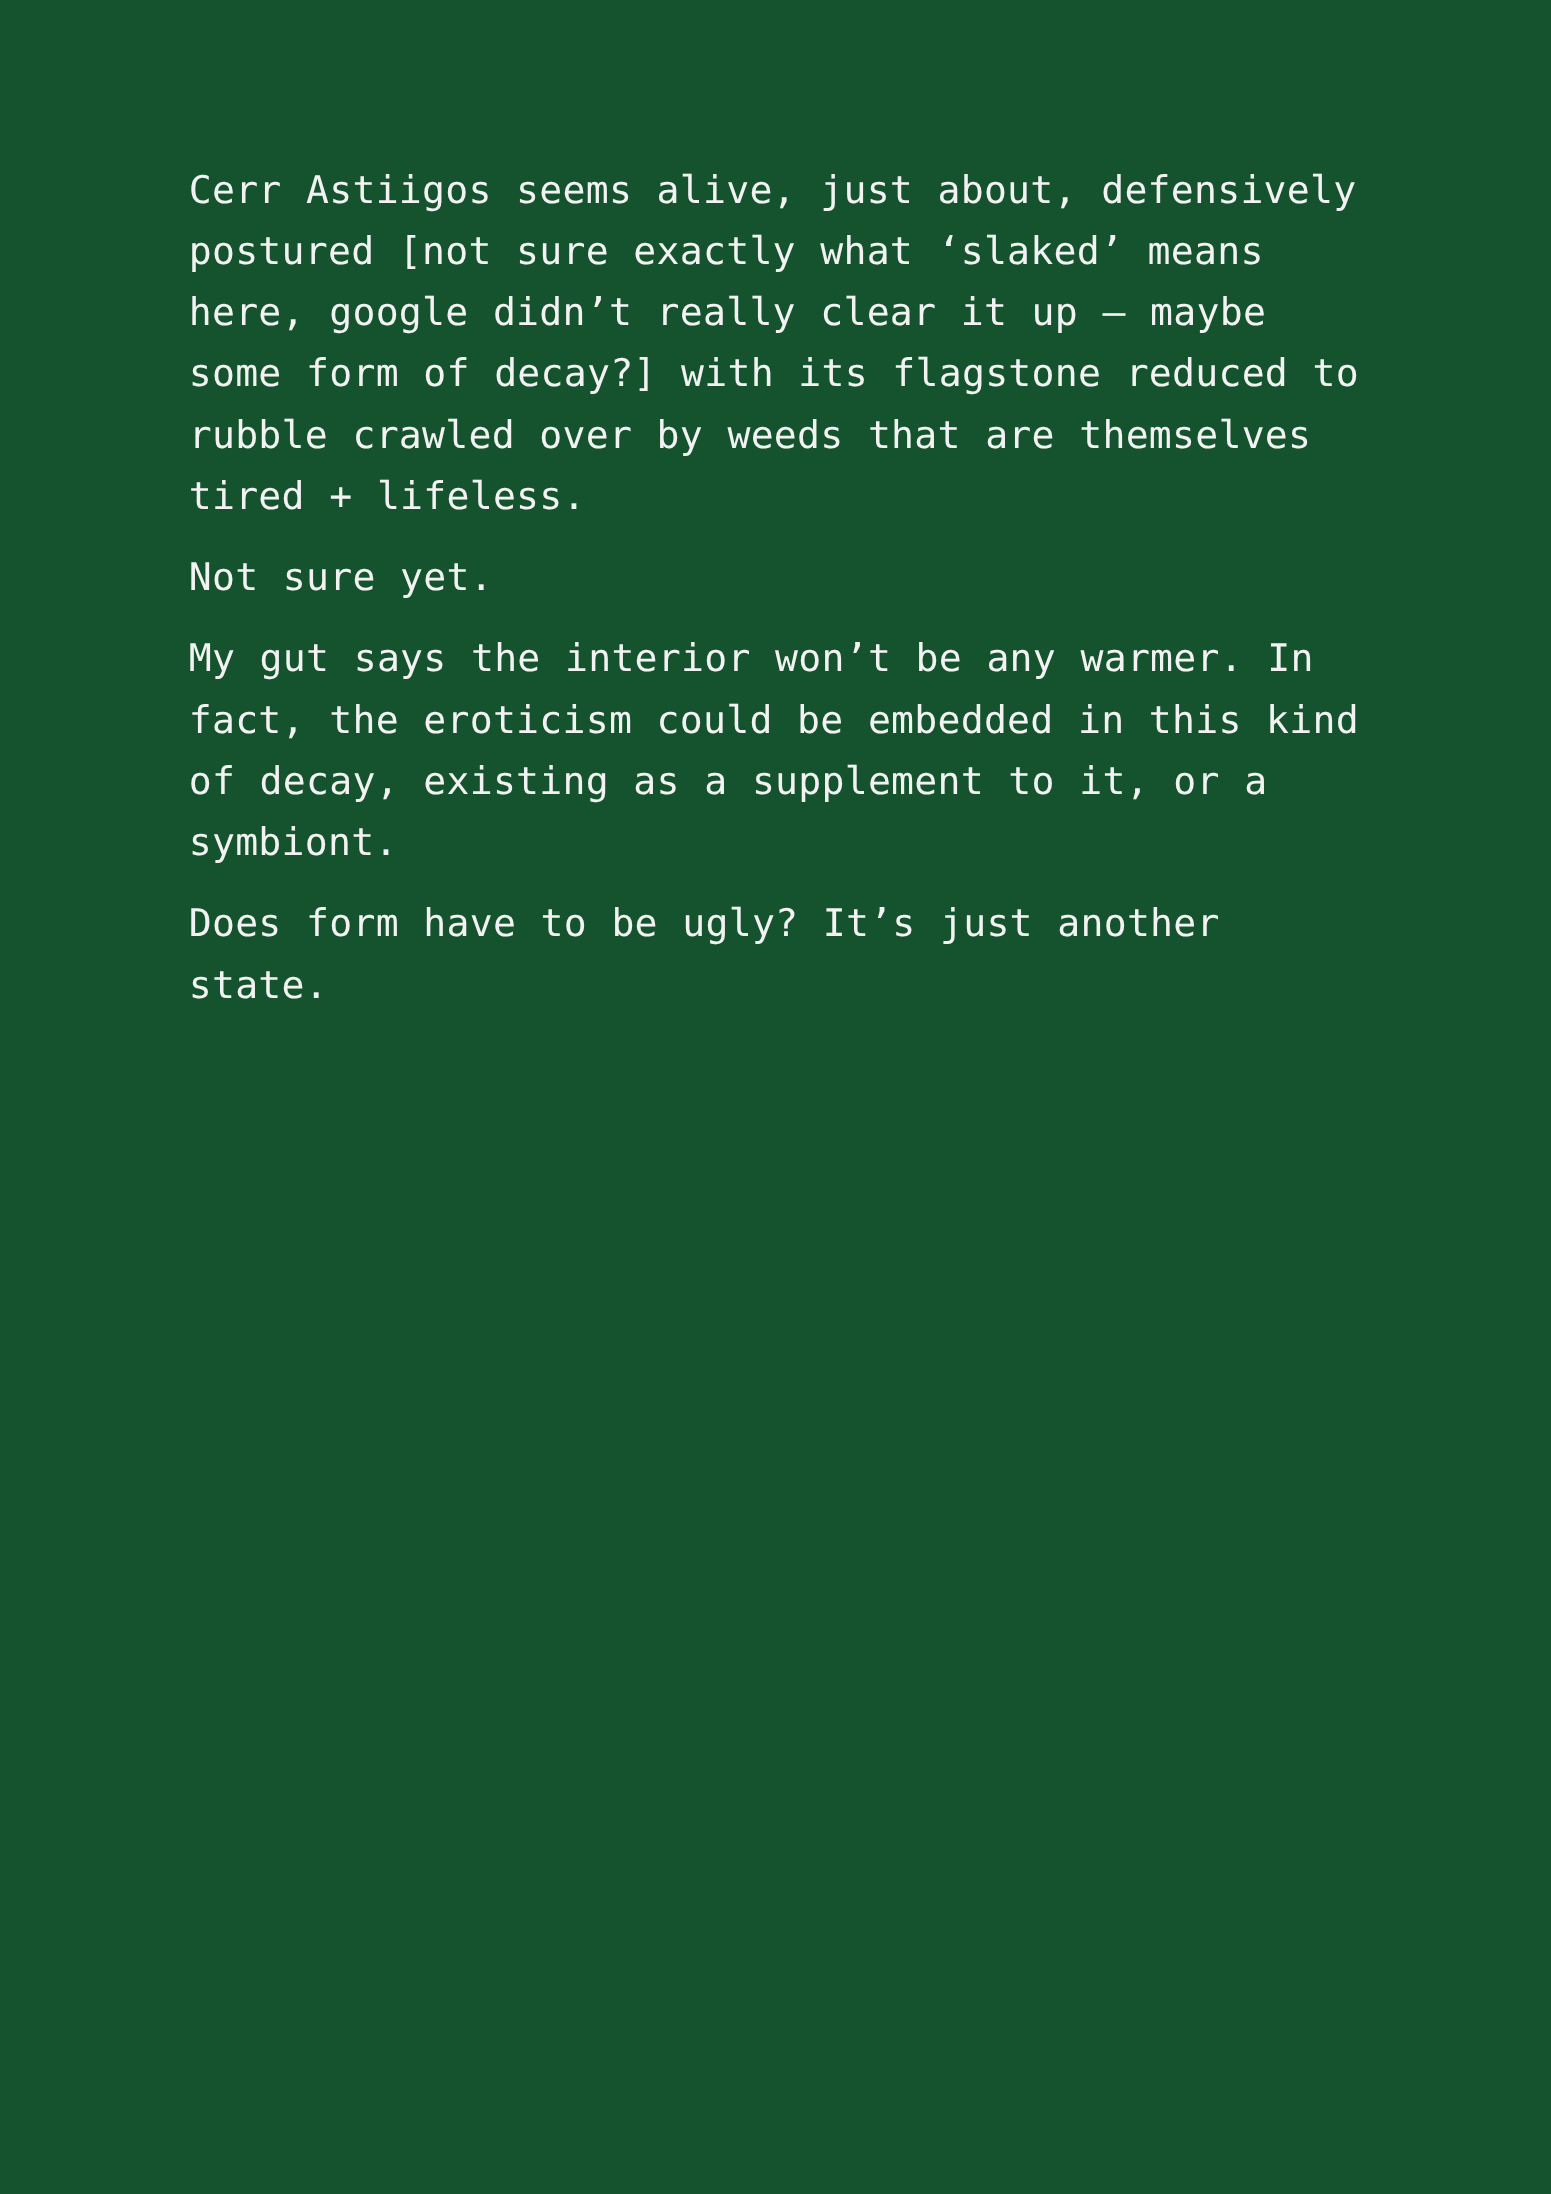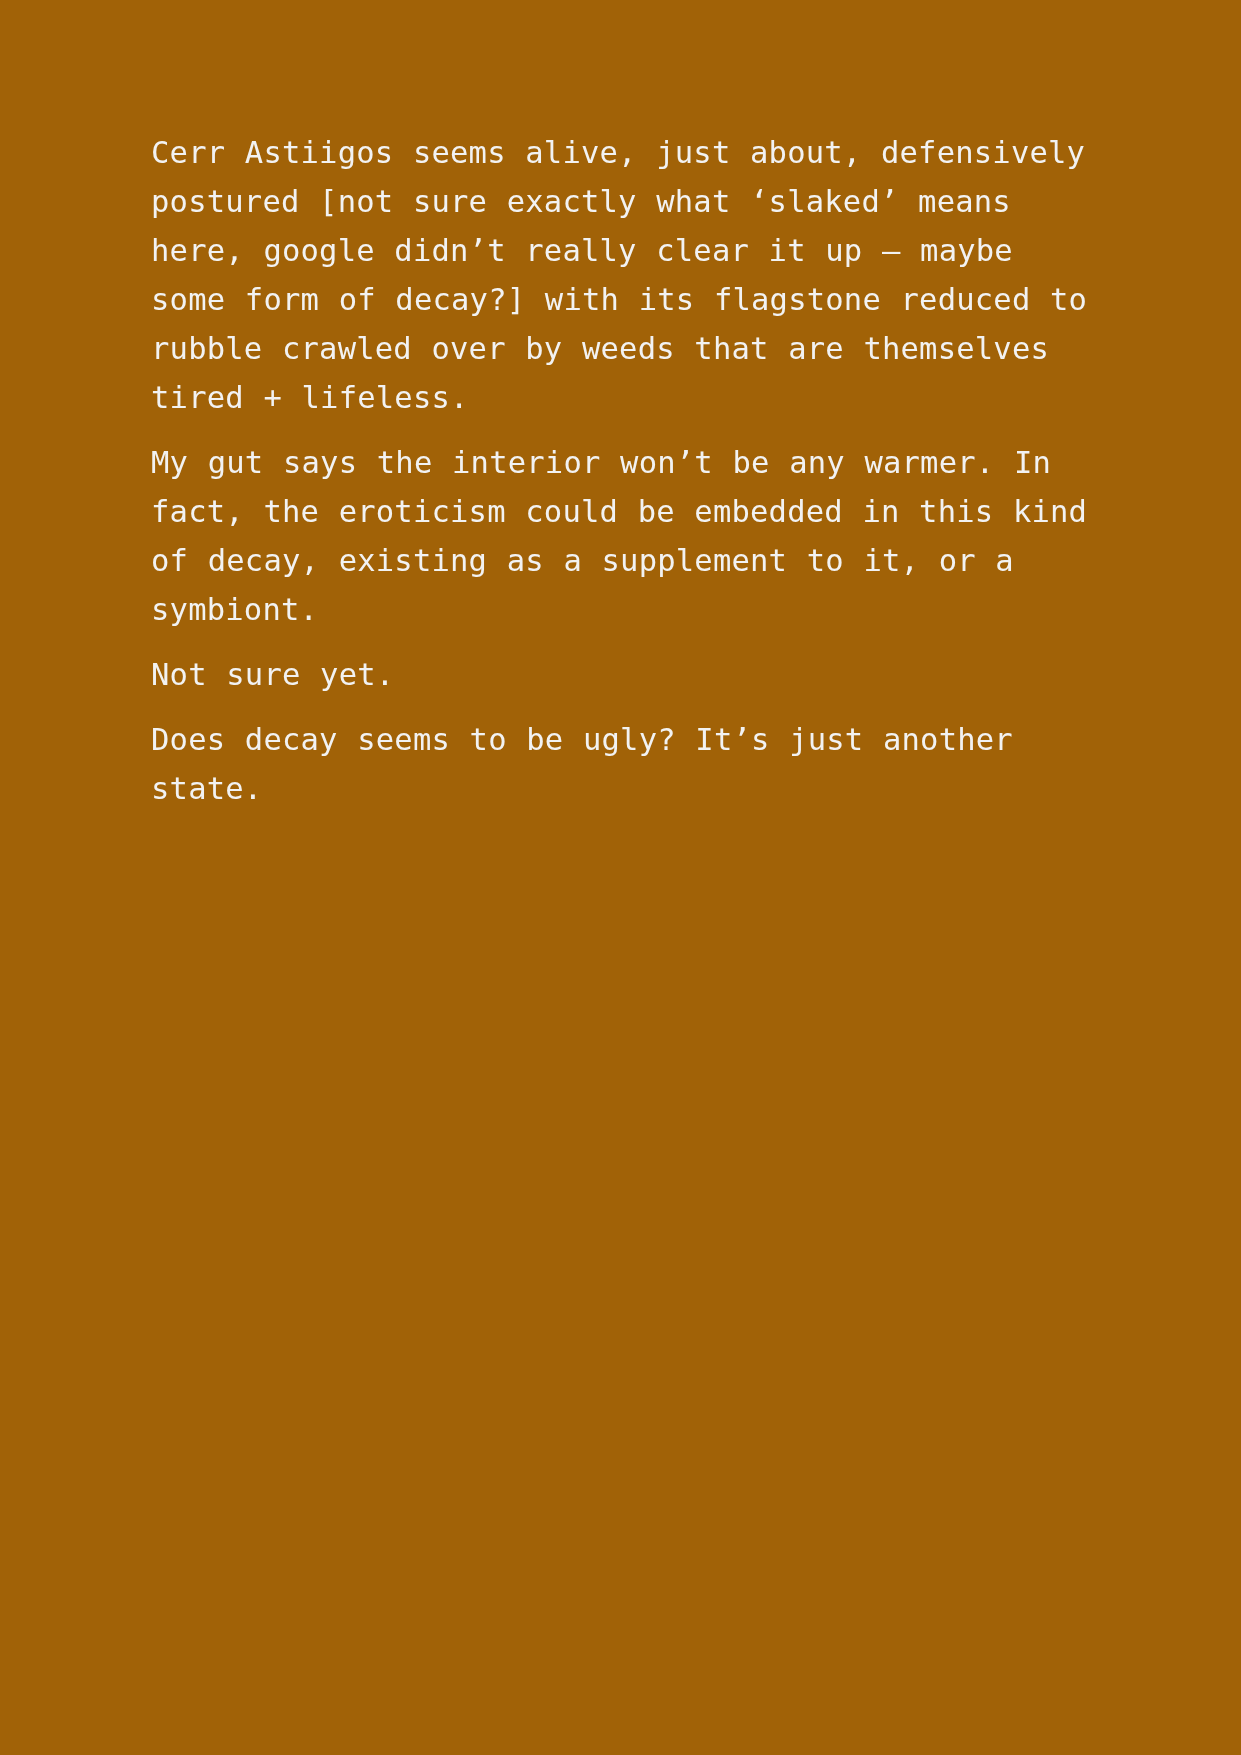--- a/index.html
+++ b/index.html
@@ -10,21 +10,21 @@
   body {
     width: 1241px;
     height: 1755px;
     overflow: hidden;
     font-family: "DejaVu Sans Mono", "Liberation Mono", monospace;
   }
   .page {
     position: relative;
     width: 1241px;
     height: 1755px;
-    background: #a16207;
+    background: #14532d;
     box-sizing: border-box;
     padding: 128px 140px 0 151px;
   }
   .doc-body {
     display: block;
   }
   .para {
     color: #f2f2f2;
     font-size: 30.5px;
     line-height: 49px;
@@ -39,17 +39,17 @@
   .para:last-child {
     margin-bottom: 0;
   }
 </style>
 </head>
 <body>
 
 <div class="page">
   <div class="doc-body">
     <p class="para">Cerr Astiigos seems alive, just about, defensively postured [not sure exactly what ‘slaked’ means here, google didn’t really clear it up – maybe some form of decay?] with its flagstone reduced to rubble crawled over by weeds that are themselves tired + lifeless.</p>
+    <p class="para">Not sure yet.</p>
     <p class="para">My gut says the interior won’t be any warmer. In fact, the eroticism could be embedded in this kind of decay, existing as a supplement to it, or a symbiont.</p>
-    <p class="para">Not sure yet.</p>
-    <p class="para gap-after">Does decay seems to be ugly? It’s just another state.</p>
+    <p class="para gap-after">Does form have to be ugly? It’s just another state.</p>
   </div>
 </div>
 
 </body></html>

